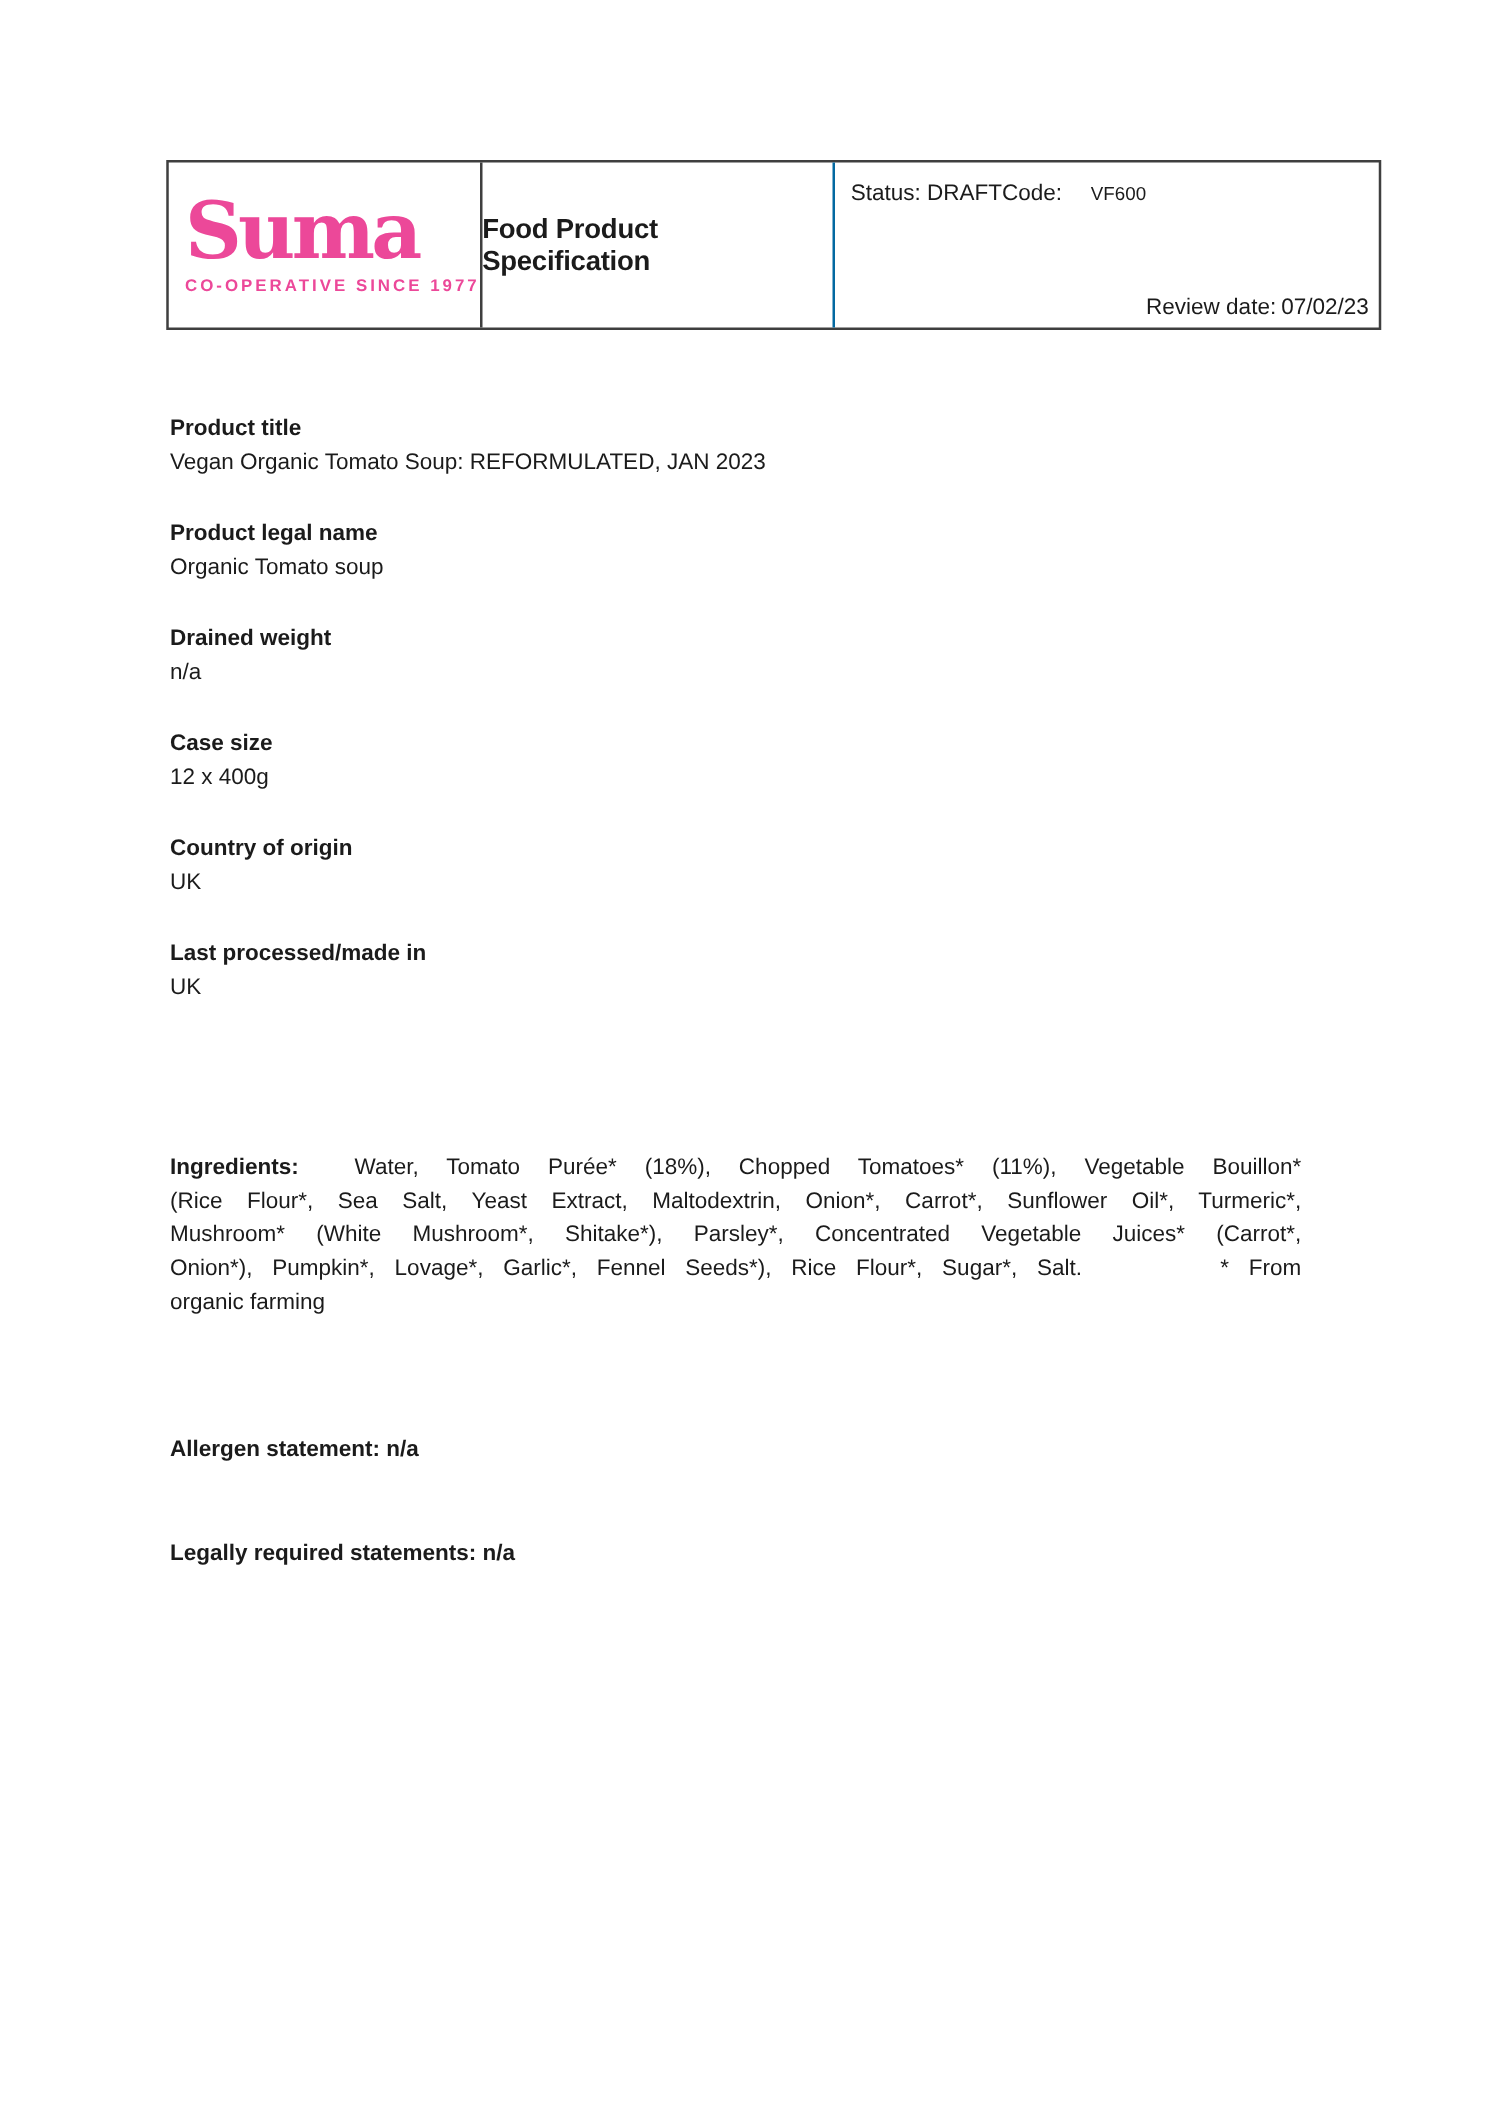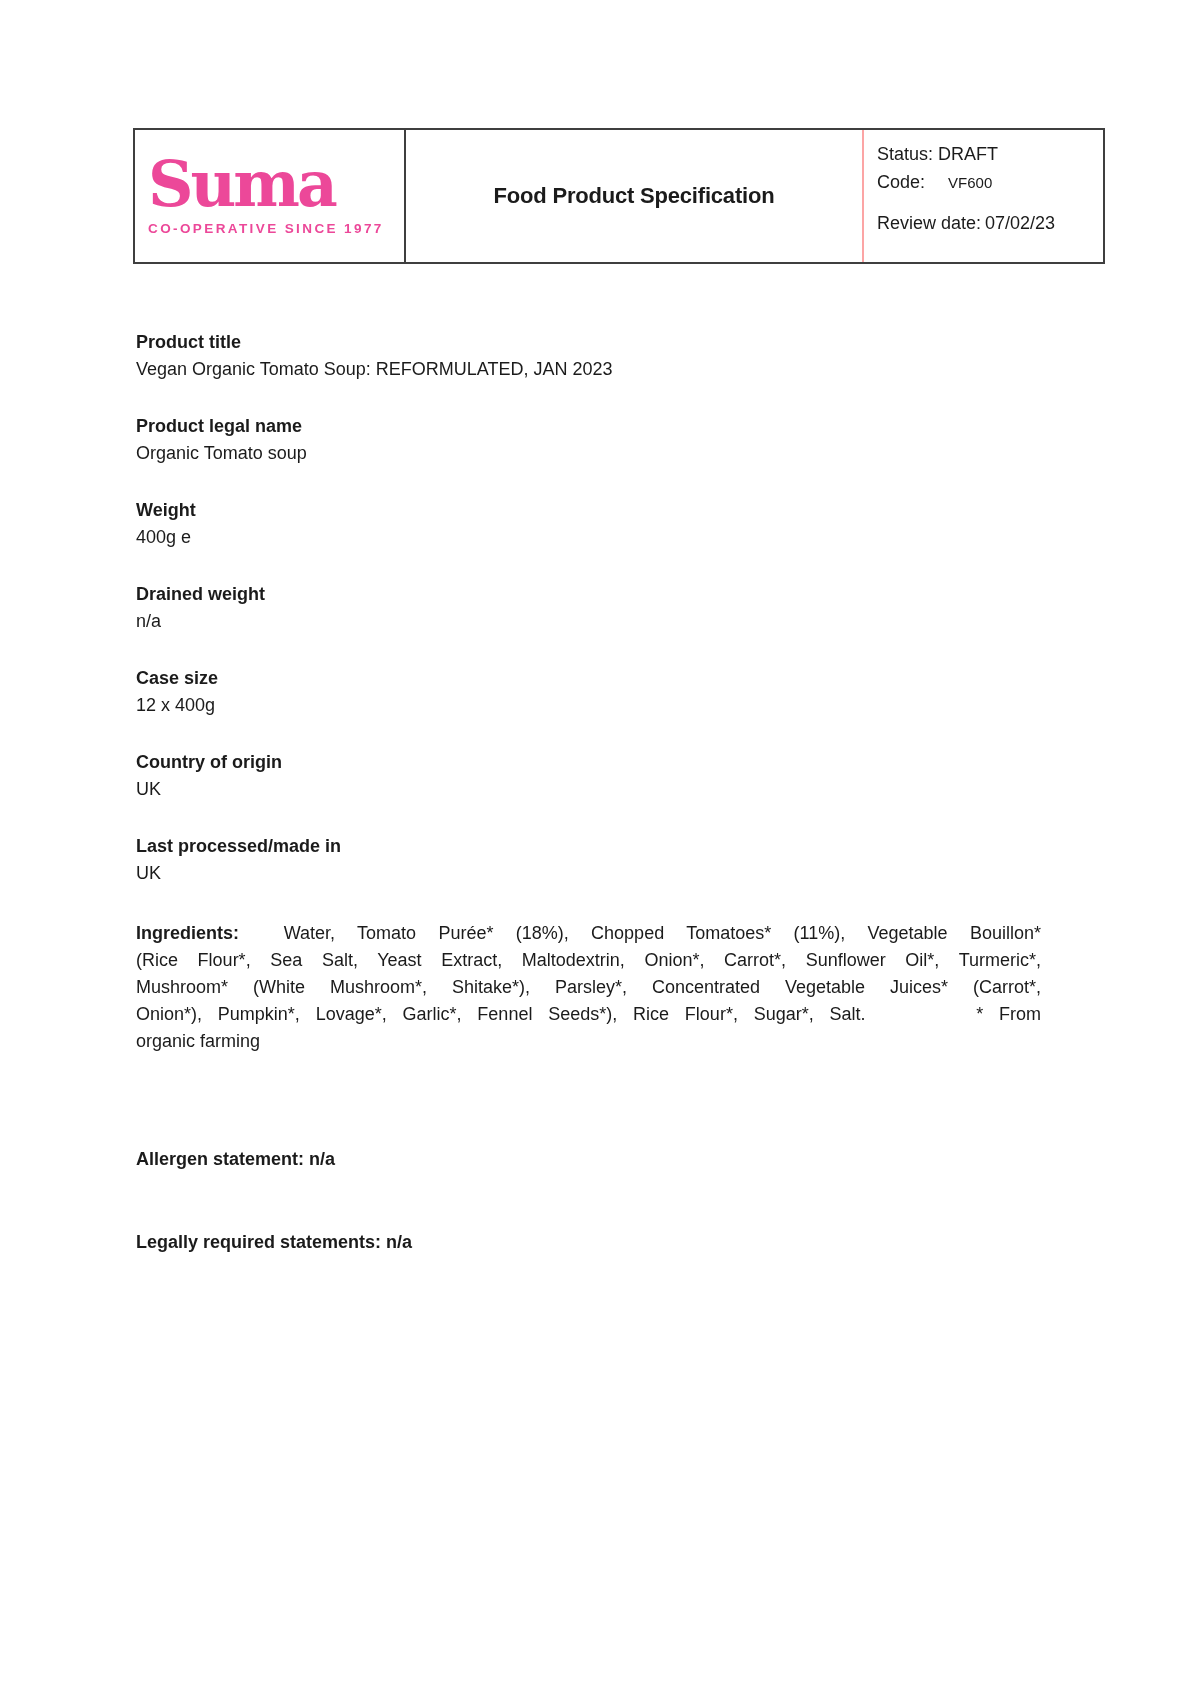--- a/index.html
+++ b/index.html
@@ -49,35 +49,35 @@
   .logo-tagline {
     margin-top: 7px;
     font-size: 13.5px;
     font-weight: 700;
     letter-spacing: 2.4px;
     color: #ec4899;
     white-space: nowrap;
   }
   .cell-title {
     width: 458px;
-    border-right: 2px solid #fca5a5;
+    border-right: 2px solid #0369a1;
     display: flex;
     align-items: center;
     justify-content: center;
   }
   .doc-title {
     font-size: 22px;
     font-weight: 700;
     letter-spacing: -0.2px;
   }
   .cell-status {
     flex: 1;
     display: flex;
-    flex-direction: column;
-    padding: 10px 8px 25px 13px;
+    flex-direction: row;
+    padding: 10px 8px 3px 13px;
     font-size: 18px;
     line-height: 28px;
   }
   .status-label { margin-right: 5px; }
   .code-value { font-size: 15px; margin-left: 18px; }
   .review-line { margin-top: auto; white-space: nowrap; }
   .review-label { margin-right: 4px; }
 
   
   .body-sections {
@@ -159,24 +159,20 @@
     <div class="section">
       <div class="section-heading">Product title</div>
       <div class="section-value">Vegan Organic Tomato Soup: REFORMULATED, JAN 2023</div>
     </div>
 
     <div class="section">
       <div class="section-heading">Product legal name</div>
       <div class="section-value">Organic Tomato soup</div>
     </div>
 
-    <div class="section">
-      <div class="section-heading">Weight</div>
-      <div class="section-value">400g e</div>
-    </div>
 
     <div class="section">
       <div class="section-heading">Drained weight</div>
       <div class="section-value">n/a</div>
     </div>
 
     <div class="section">
       <div class="section-heading">Case size</div>
       <div class="section-value">12 x 400g</div>
     </div>

